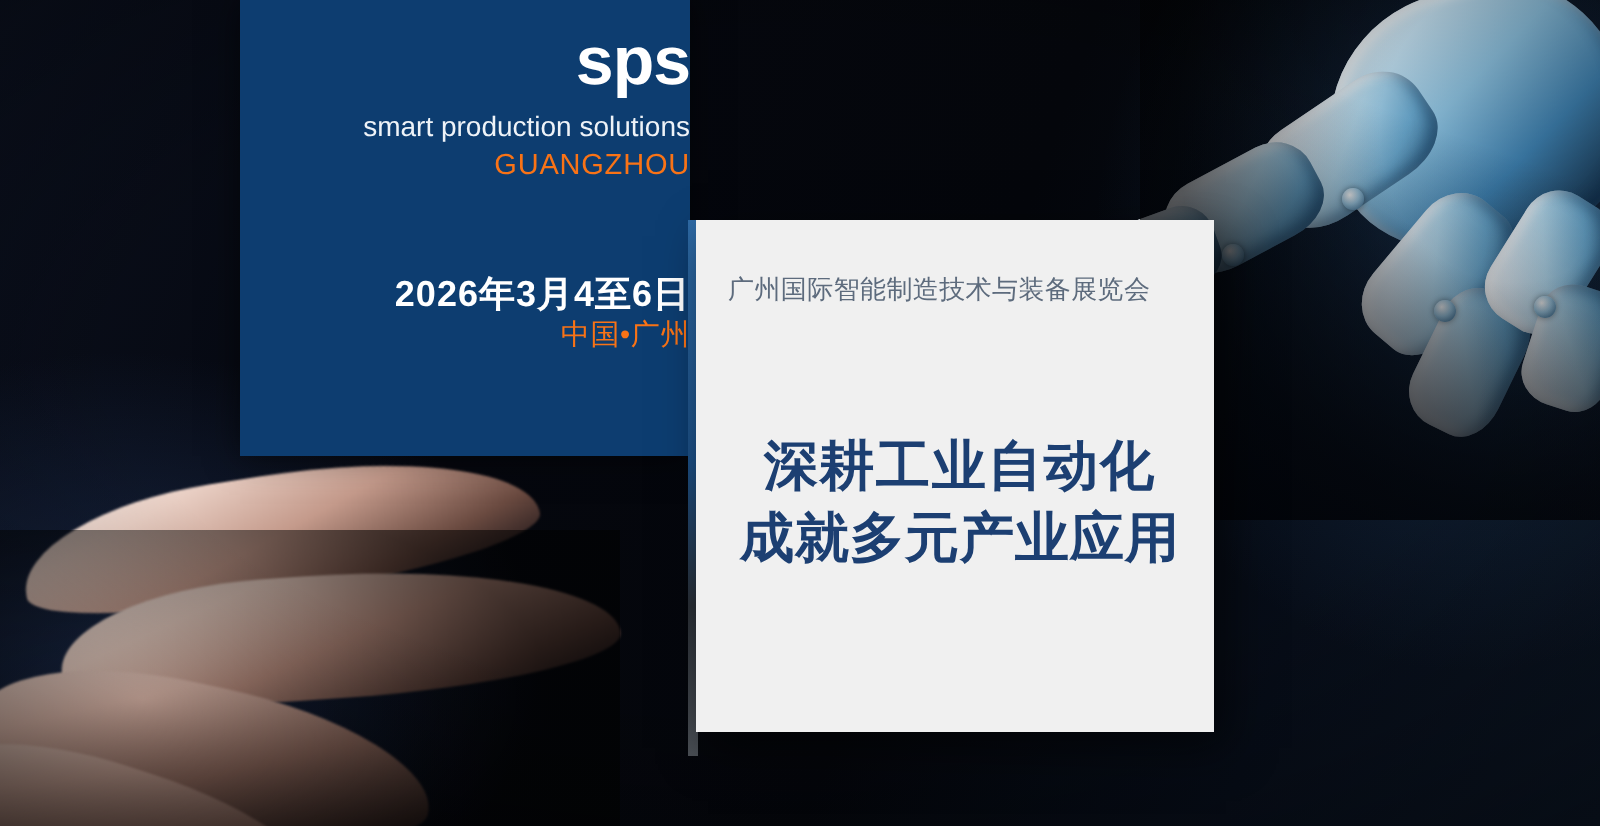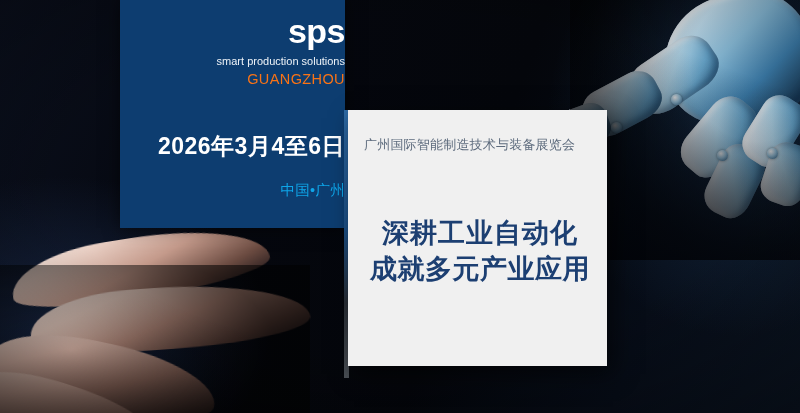--- a/index.html
+++ b/index.html
@@ -154,49 +154,49 @@
   }
   .sps-word {
     font-size: 34px;
     font-weight: bold;
     letter-spacing: -0.5px;
     line-height: 1.0;
     color: #ffffff;
   }
   .sps-tag {
     margin-top: 6px;
-    font-size: 11px;
+    font-size: 14px;
     line-height: 1.35;
     color: #eef3f8;
     font-weight: normal;
     white-space: nowrap;
   }
   .sps-city {
     font-size: 14.5px;
     line-height: 1.3;
     color: #f97316;
     letter-spacing: 0.4px;
     margin-top: 1px;
   }
   .date-block {
     margin-top: 44px;
   }
   .date-line {
-    font-size: 23px;
+    font-size: 18px;
     font-weight: bold;
     color: #ffffff;
     line-height: 1.15;
     letter-spacing: 0.5px;
     margin-top: 24px;
   }
   .venue-line {
     font-size: 14.5px;
-    color: #0ea5e9;
+    color: #f97316;
     line-height: 1.55;
-    margin-top: 20px;
+    margin-top: 0;
     letter-spacing: 0.3px;
   }
 
   
   .accent-strip {
     position: absolute;
     left: 344px;
     top: 110px;
     width: 5px;
     height: 268px;

